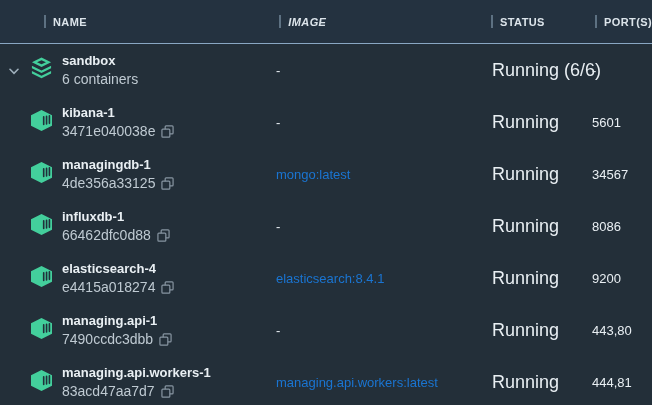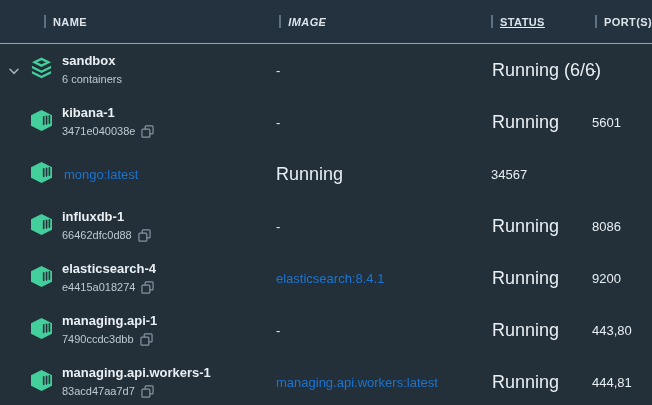--- a/index.html
+++ b/index.html
@@ -23,34 +23,34 @@
     padding-left:44px;
   }
   .hcell{display:flex;align-items:center;gap:7px;}
   .hcell .sep{width:2px;height:13px;background:var(--separator);flex:0 0 auto;}
   .hcell .hlabel{
     font-size:11px;font-weight:700;letter-spacing:.4px;color:var(--header-text);
     white-space:nowrap;cursor:pointer;
   }
   .hc-name{width:240px;}
   .hc-image{width:216px;font-style:italic;}
-  .hc-status{width:106px;text-decoration:underline;}
+  .hc-status{width:106px;}
   .hc-ports{flex:1;}
   
   .row{
     height:52px;display:grid;
     grid-template-columns:28px 28px 212px 216px 101px 1fr;
     align-items:center;cursor:pointer;
   }
   .cell-expand{display:flex;justify-content:center;align-items:center;}
   .cell-icon{display:flex;justify-content:flex-start;align-items:center;padding-left:2px;}
   .cell-name{padding-left:6px;line-height:18px;overflow:hidden;}
   .cname{font-size:13px;font-weight:700;color:var(--text-primary);white-space:nowrap;}
   .csub{
-    font-size:11px;color:var(--text-secondary);white-space:nowrap;
+    font-size:14px;color:var(--text-secondary);white-space:nowrap;
     display:flex;align-items:center;gap:6px;
   }
   .cell-image{padding-left:8px;font-size:13px;color:var(--text-primary);white-space:nowrap;overflow:hidden;}
   .cell-image a{color:var(--link-blue);text-decoration:none;cursor:pointer;}
   .cell-status{padding-left:8px;font-size:18px;color:var(--text-primary);white-space:nowrap;}
   .cell-ports{padding-left:7px;font-size:13px;color:var(--text-primary);white-space:nowrap;}
   .copy-btn{display:inline-flex;align-items:center;cursor:pointer;flex:0 0 auto;}
 </style>
 </head>
 <body>
@@ -151,20 +151,32 @@
     </div>
     <div class="cell-icon">
 
       <span class="ic-container">
         <svg width="23" height="21" viewBox="0 0 24 22">
           <path d="M12 0 L23 5.5 L23 16.5 L12 22 L1 16.5 L1 5.5 Z" fill="#43cf9c"></path>
           <path d="M14.3 7.2 L14.3 15.2 M17.3 6.6 L17.3 14.6 M20.3 6 L20.3 14" stroke="#20303a" stroke-width="1.7" stroke-linecap="round" fill="none"></path>
         </svg>
       </span>
     </div>
+    <div class="cell-name">
+      <div class="cname">managingdb-1</div>
+      <div class="csub">
+        <span class="csub-text">4de356a33125</span>
+        <span class="copy-btn">
+          <svg width="13" height="13" viewBox="0 0 14 14">
+            <rect x="4.5" y="1" width="8.5" height="8.5" rx="1" fill="none" stroke="#8795a1" stroke-width="1.3"></rect>
+            <rect x="1" y="4.5" width="8.5" height="8.5" rx="1" fill="#232f39" stroke="#8795a1" stroke-width="1.3"></rect>
+          </svg>
+        </span>
+      </div>
+    </div>
     <div class="cell-image">
       <a>mongo:latest</a>
       
     </div>
     <div class="cell-status">Running</div>
     <div class="cell-ports">34567</div>
   </div>
 
   <div class="row">
     <div class="cell-expand">

